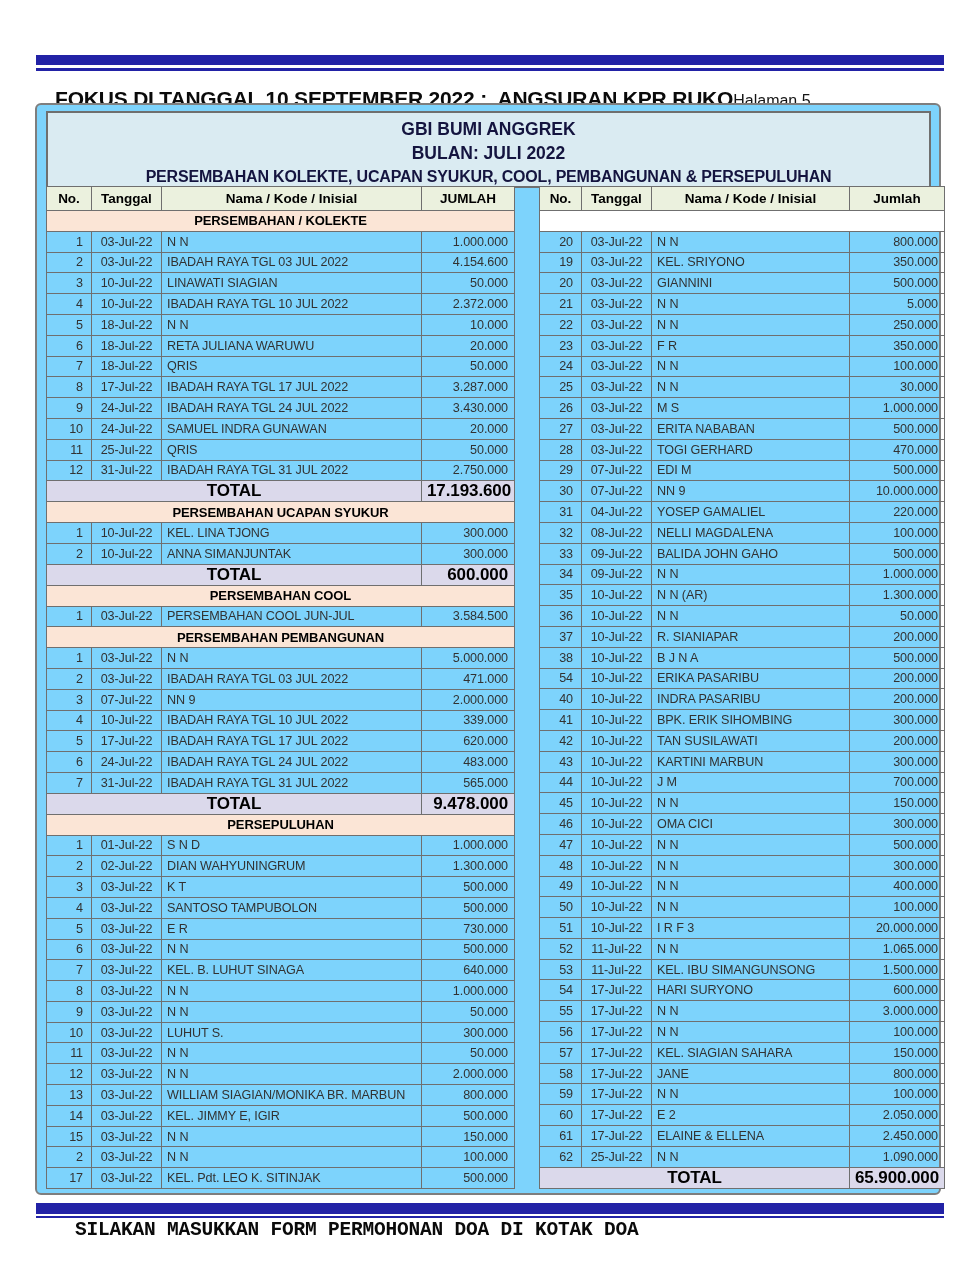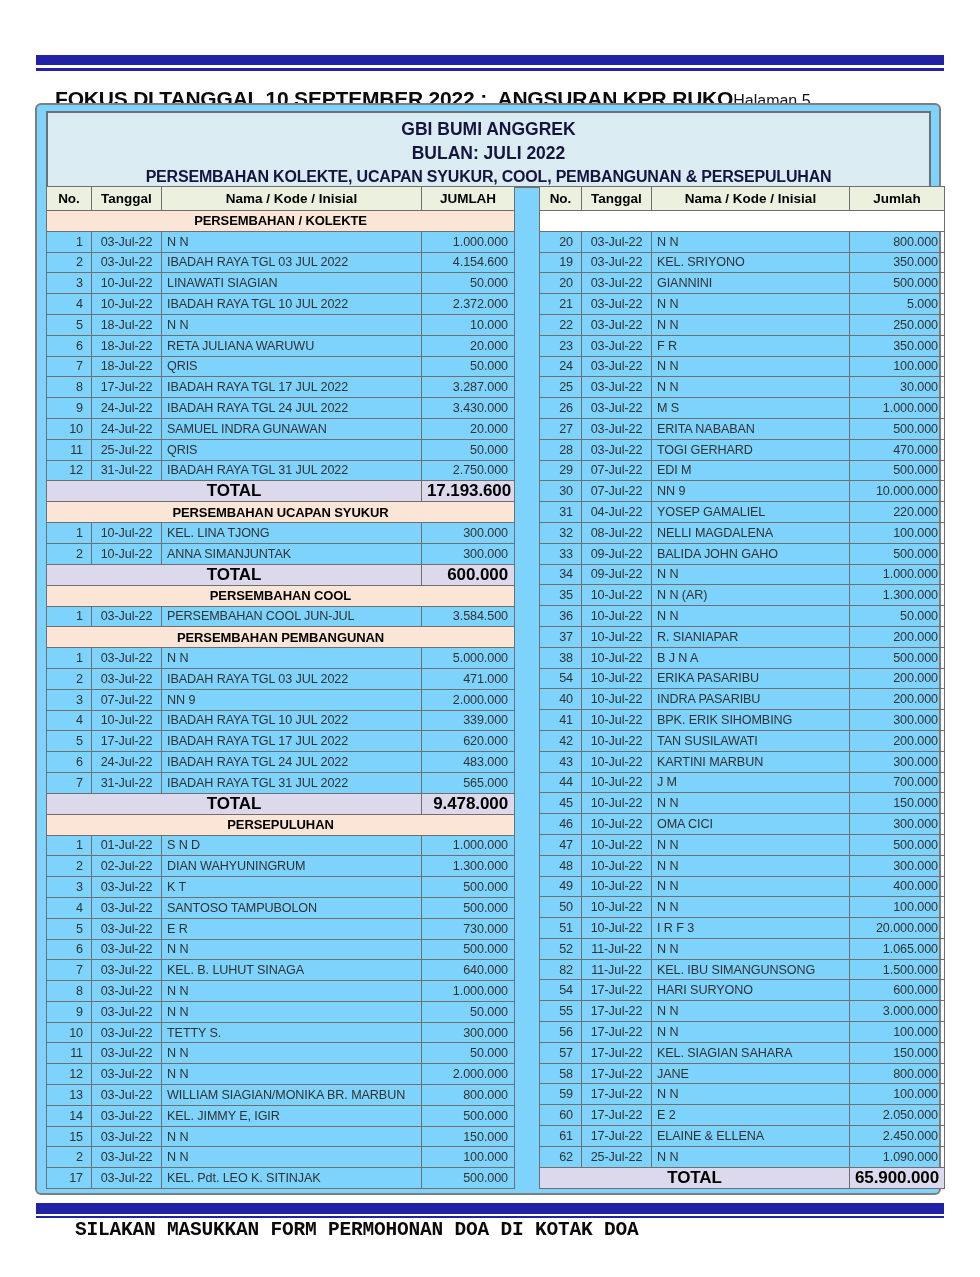--- a/index.html
+++ b/index.html
@@ -315,21 +315,21 @@
           </tr>
           <tr>
             <td class="c-no">9</td>
             <td class="c-date">03-Jul-22</td>
             <td class="c-name">N N</td>
             <td class="c-amt">50.000</td>
           </tr>
           <tr>
             <td class="c-no">10</td>
             <td class="c-date">03-Jul-22</td>
-            <td class="c-name">TETTY S.</td>
+            <td class="c-name">LUHUT S.</td>
             <td class="c-amt">300.000</td>
           </tr>
           <tr>
             <td class="c-no">11</td>
             <td class="c-date">03-Jul-22</td>
             <td class="c-name">N N</td>
             <td class="c-amt">50.000</td>
           </tr>
           <tr>
             <td class="c-no">12</td>
@@ -593,21 +593,21 @@
             <td class="c-name">I R F 3</td>
             <td class="c-amt">20.000.000</td>
           </tr>
           <tr>
             <td class="c-no">52</td>
             <td class="c-date">11-Jul-22</td>
             <td class="c-name">N N</td>
             <td class="c-amt">1.065.000</td>
           </tr>
           <tr>
-            <td class="c-no">82</td>
+            <td class="c-no">53</td>
             <td class="c-date">11-Jul-22</td>
             <td class="c-name">KEL. IBU SIMANGUNSONG</td>
             <td class="c-amt">1.500.000</td>
           </tr>
           <tr>
             <td class="c-no">54</td>
             <td class="c-date">17-Jul-22</td>
             <td class="c-name">HARI SURYONO</td>
             <td class="c-amt">600.000</td>
           </tr>

